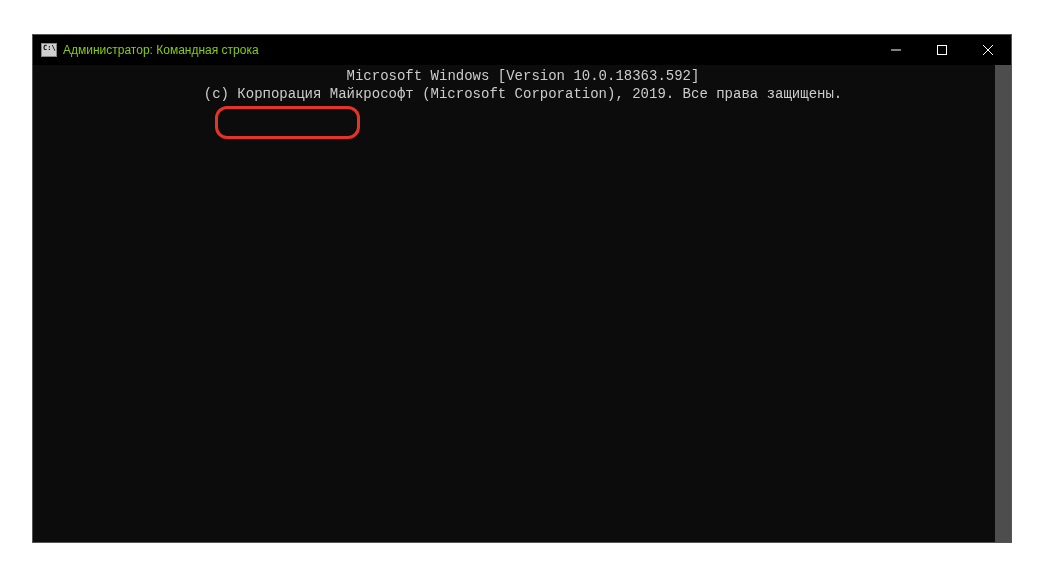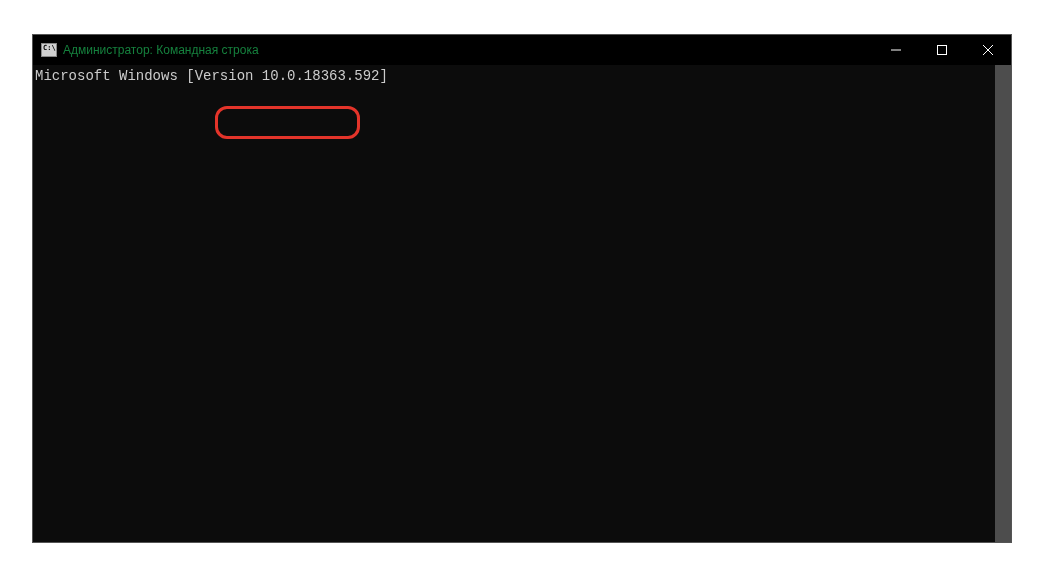--- a/index.html
+++ b/index.html
@@ -46,21 +46,21 @@
     }
     .titlebar-icon-inner {
       font-size: 7px;
       color: #000;
       line-height: 7px;
       padding: 1px;
       font-family: monospace;
       font-weight: bold;
     }
     .titlebar-text {
-      color: #15803d;
+      color: #84cc16;
       font-size: 12px;
       font-weight: 400;
     }
     .window-controls {
       position: absolute;
       right: 0;
       top: 0;
       height: 30px;
       display: flex;
     }
@@ -83,20 +83,21 @@
     .terminal {
       flex: 1;
       background: #0c0c0c;
       padding: 2px 0 0 2px;
       font-family: Consolas, "Courier New", monospace;
       font-size: 14px;
       line-height: 18px;
       color: #cccccc;
       position: relative;
       overflow: hidden;
+      text-align: center;
     }
     .terminal-content {
       white-space: pre;
     }
     .scrollbar {
       position: absolute;
       right: 0;
       top: 0;
       width: 16px;
       height: 100%;
@@ -148,20 +149,20 @@
         <span class="ctrl-icon">
           <svg viewBox="0 0 10 10" width="10" height="10">
               <line x1="0" y1="0" x2="10" y2="10" stroke="#fff" stroke-width="1"></line>
               <line x1="10" y1="0" x2="0" y2="10" stroke="#fff" stroke-width="1"></line>
             </svg>
         </span>
       </div>
     </div>
   </div>
   <div class="terminal">
-    <div class="terminal-content"><span class="line">Microsoft Windows [Version 10.0.18363.592]</span><span class="line"> </span></div>
+    <div class="terminal-content"><span class="line">Microsoft Windows [Version 10.0.18363.592]</span><span class="line">(c) Корпорация Майкрософт (Microsoft Corporation), 2019. Все права защищены.</span><span class="line"> </span></div>
     <div class="scrollbar">
       <div class="scrollbar-thumb"></div>
     </div>
   </div>
 </div>
 
 <div class="highlight-box" style="top: 106px; left: 215px; width: 145px; height: 33px;"></div>
 
 </body></html>

